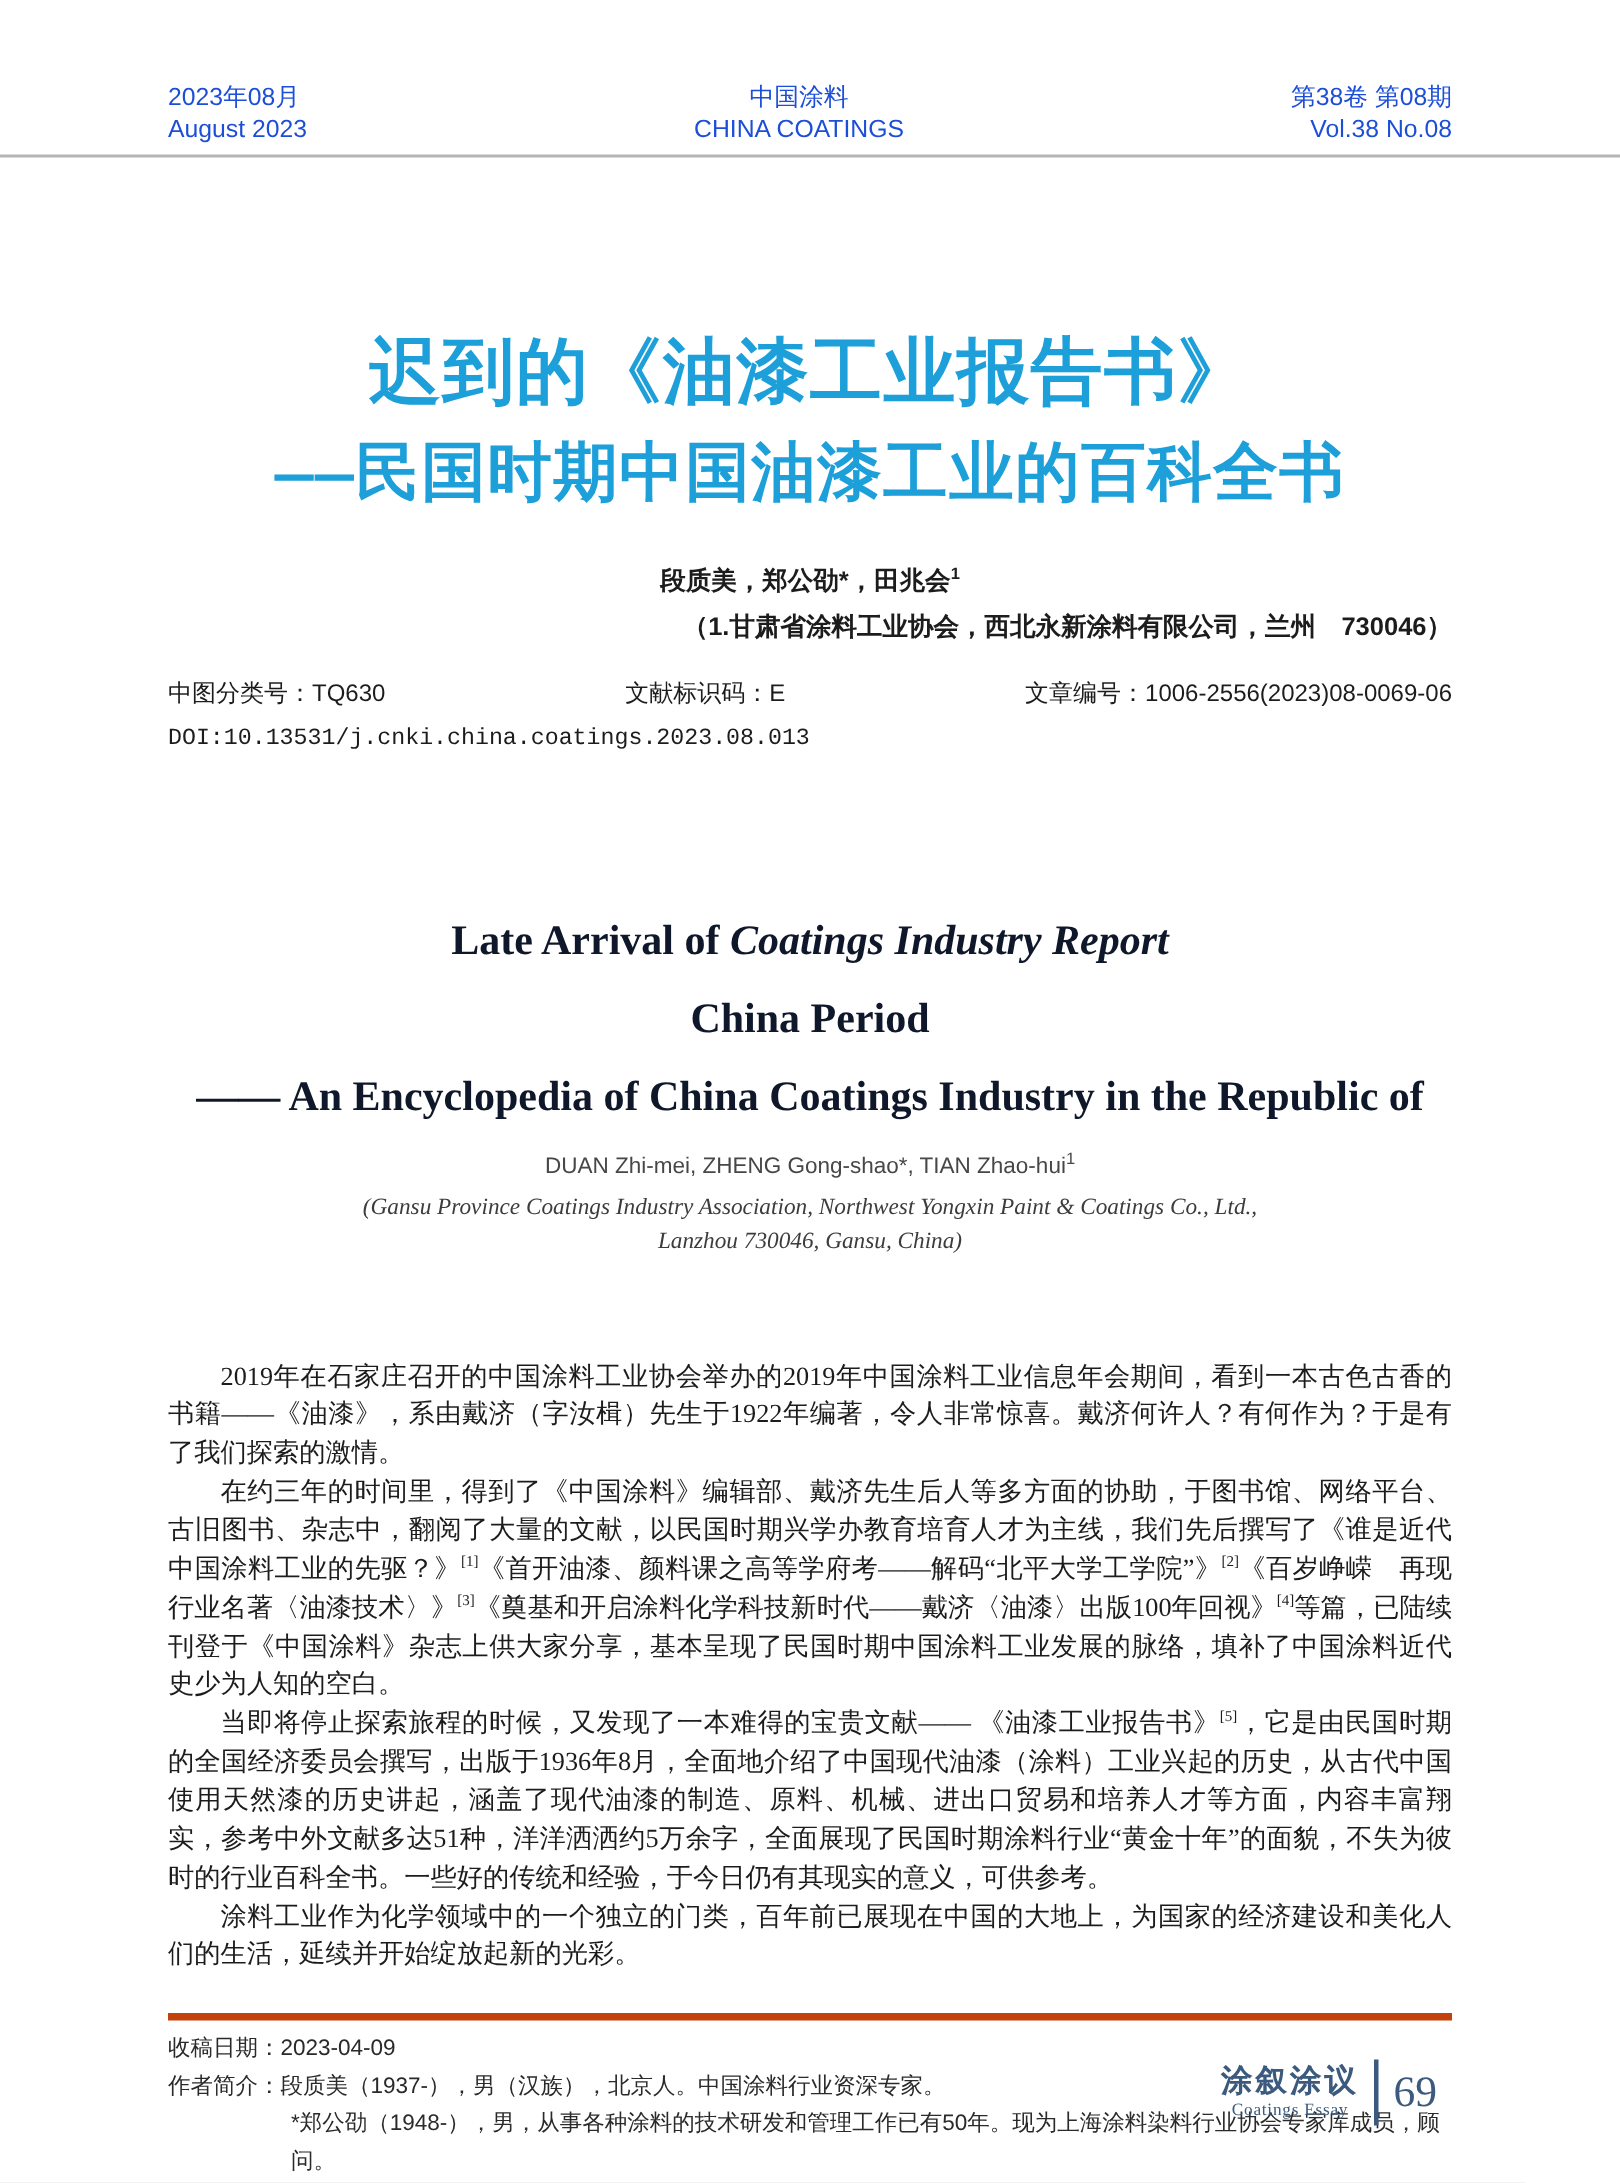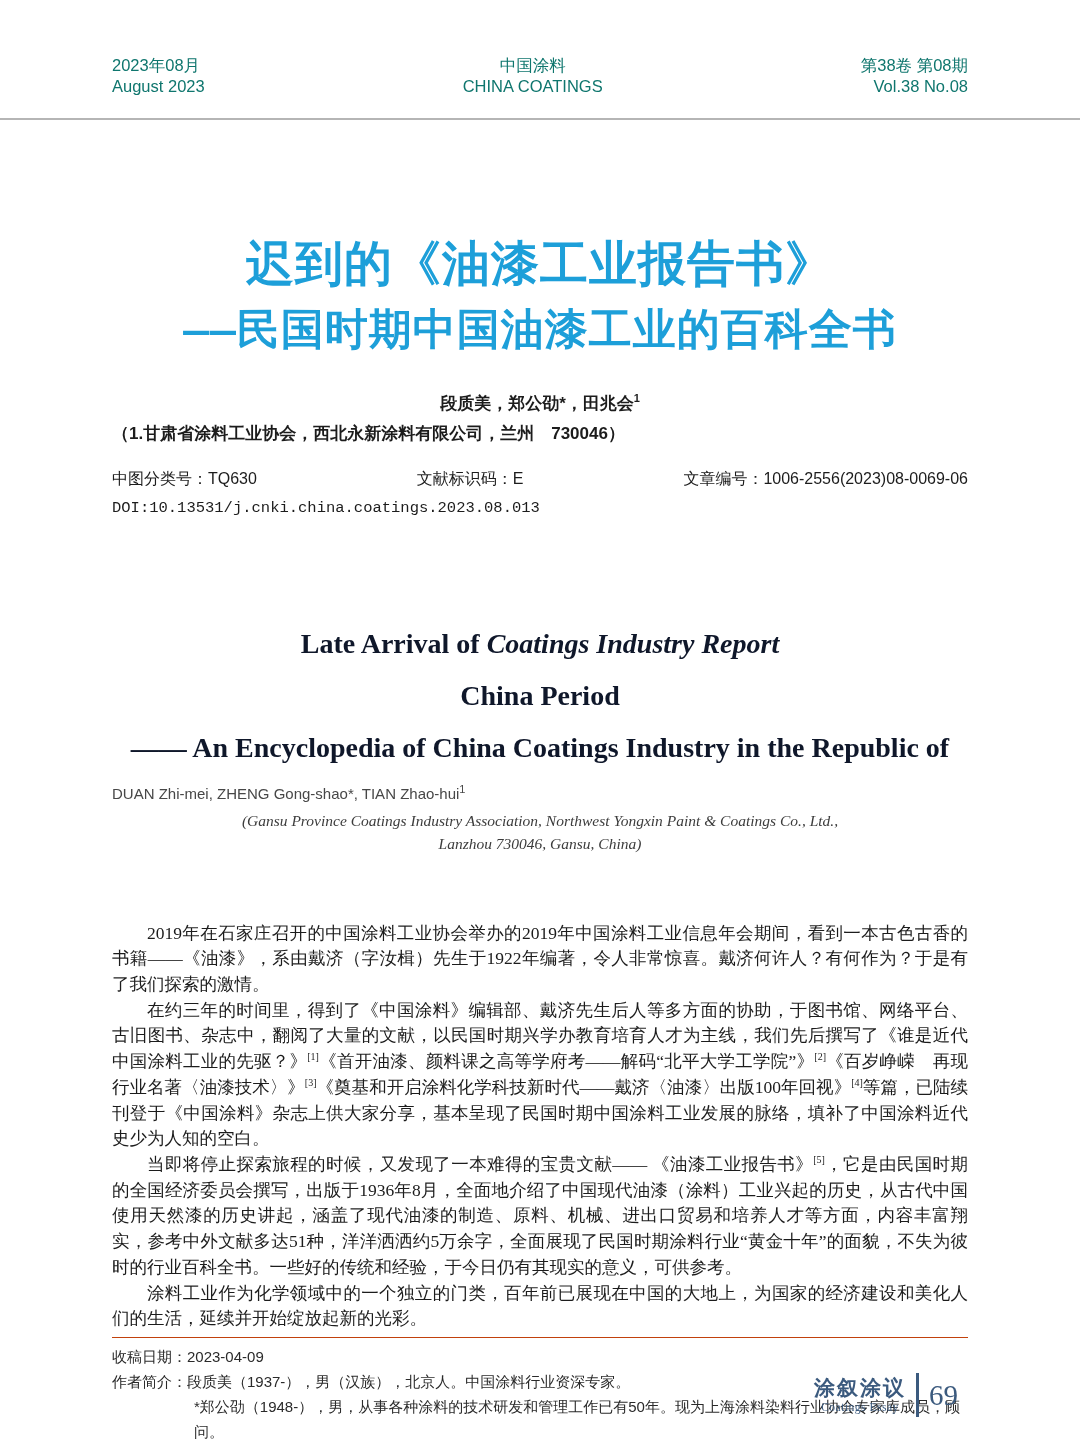--- a/index.html
+++ b/index.html
@@ -14,24 +14,24 @@
     font-family: "Liberation Serif", "DejaVu Serif", serif;
     color: #1c1c1c;
   }
   .content { padding: 0 112px; }
 
   
   .journal-header {
     display: flex;
     justify-content: space-between;
     align-items: flex-end;
-    padding: 55px 112px 21px 112px;
+    padding: 55px 112px 6px 112px;
     border-bottom: 2px solid #b5b5b5;
     font-family: "Liberation Sans", "DejaVu Sans", sans-serif;
-    color: #0f766e;
+    color: #1d4ed8;
   }
   .journal-header .col { line-height: 21px; font-size: 16.5px; }
   .journal-header .col.center { text-align: center; }
   .journal-header .col.right { text-align: right; }
 
   
   .title-cn {
     margin-top: 112px;
     text-align: center;
     font-family: Liberation Mono, monospace;
@@ -46,21 +46,21 @@
     margin-top: 22px;
     text-align: center;
     font-family: "Liberation Sans", "DejaVu Sans", sans-serif;
     font-weight: bold;
     font-size: 17px;
     line-height: 24px;
   }
   .authors-cn sup, .authors-en sup { font-size: 11px; }
   .affiliation-cn {
     margin-top: 6px;
-    text-align: left;
+    text-align: right;
     font-family: "Liberation Sans", "DejaVu Sans", sans-serif;
     font-weight: bold;
     font-size: 17px;
     line-height: 24px;
   }
 
   
   .meta-row {
     display: flex;
     justify-content: space-between;
@@ -85,20 +85,21 @@
     font-family: "Liberation Serif", "DejaVu Serif", serif;
     font-weight: bold;
     font-size: 28px;
     line-height: 52px;
   }
   .title-en .italic { font-style: italic; }
 
   
   .authors-en {
     margin-top: 4px;
+    text-align: center;
     font-family: "Liberation Sans", "DejaVu Sans", sans-serif;
     font-size: 15px;
     line-height: 22px;
     color: #474747;
   }
   .affiliation-en {
     margin-top: 4px;
     text-align: center;
     font-family: "Liberation Serif", "DejaVu Serif", serif;
     font-style: italic;
@@ -112,22 +113,22 @@
   .body-text p {
     font-size: 17.5px;
     line-height: 25.7px;
     text-align: justify;
     text-indent: 2em;
   }
   .body-text p sup { font-size: 10px; vertical-align: super; line-height: 0; }
 
   
   .footnotes {
-    margin-top: 5px;
-    border-top: 1px solid #c2410c;
+    margin-top: 26px;
+    border-top: 5px solid #c2410c;
     padding-top: 6px;
     font-family: "Liberation Sans", "DejaVu Sans", sans-serif;
     font-size: 15px;
     line-height: 25px;
     color: #2a2a2a;
   }
   .footnotes .fn-indent { padding-left: 82px; }
 
   
   .page-footer {

